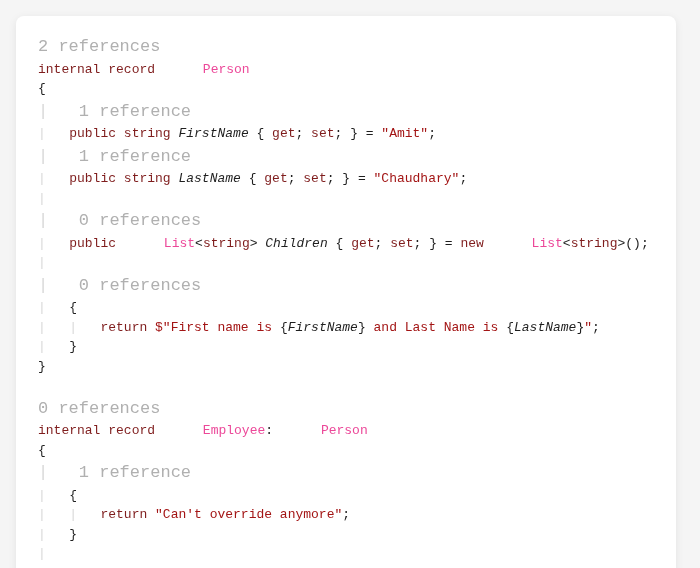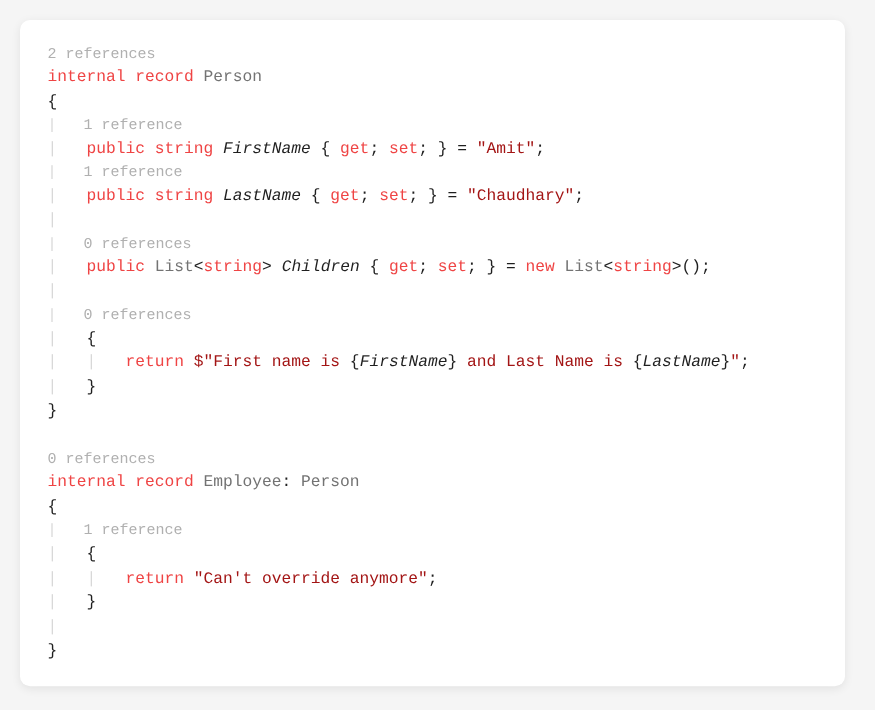--- a/index.html
+++ b/index.html
@@ -17,25 +17,25 @@
     box-shadow: 0 2px 8px rgba(0,0,0,0.08);
     width: 660px;
     box-sizing: border-box;
   }
   .line {
     white-space: pre;
     position: relative;
   }
   .codelens {
     color: #b0b0b0;
-    font-size: 12px;
+    font-size: 17px;
     white-space: pre;
   }
-  .kw { color: #ef4444; }
-  .type { color: #737373; }
+  .kw { color: #7f1d1d; }
+  .type { color: #ec4899; margin-left: 40px; }
   .ident { color: #1f1f1f; font-style: italic; }
   .str { color: #a31515; }
   .punct { color: #1f1f1f; }
   .method { color: #74531f; }
   .guide {
     color: #d8d8d8;
   }
   .squiggle {
     text-decoration: underline wavy #e51400;
     text-decoration-thickness: 1px;

